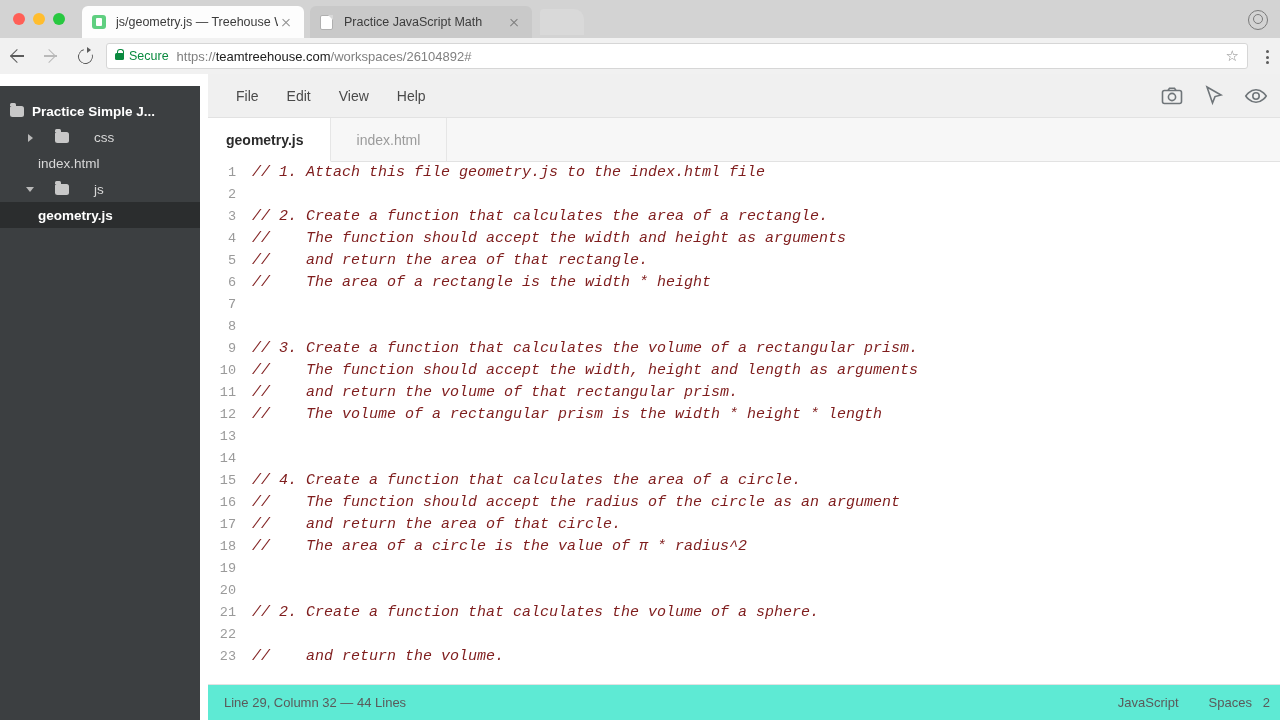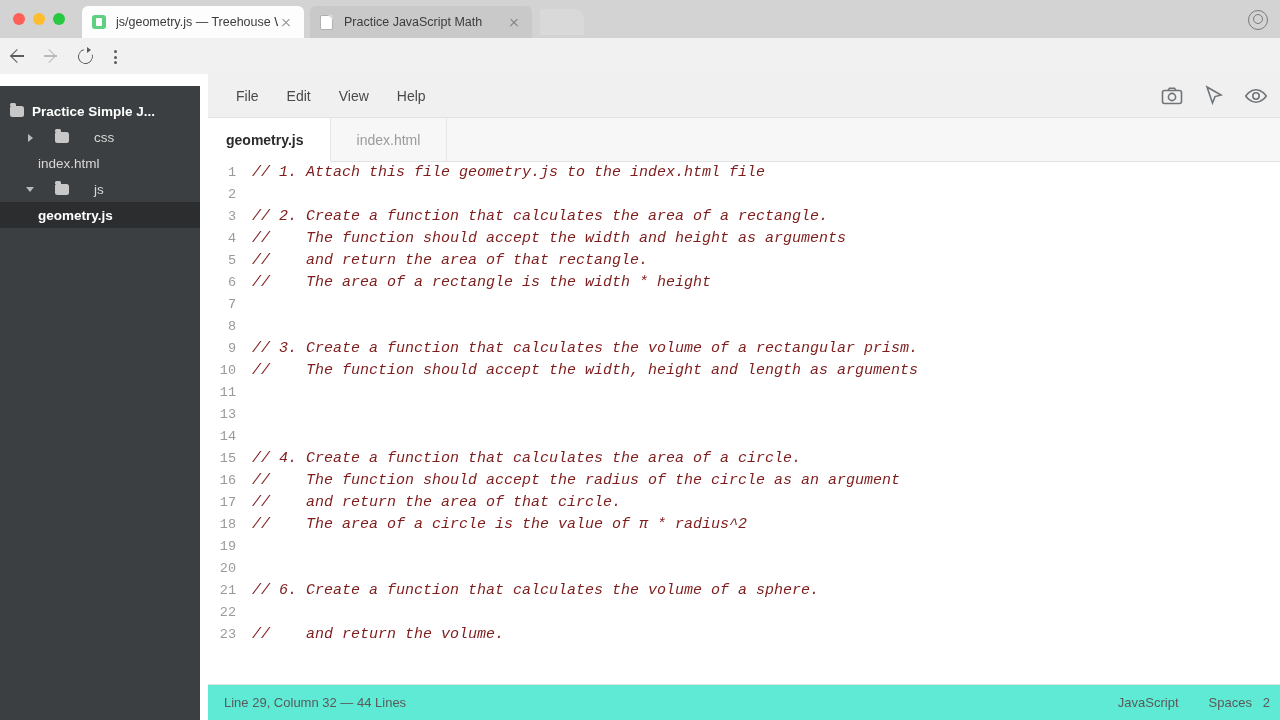--- a/index.html
+++ b/index.html
@@ -290,20 +290,26 @@
     </div>
 
     <div class="newtab"></div>
     <div class="profile-icon"></div>
   </div>
 
   <div class="toolbar">
     <div class="navbtn arrow-left"></div>
     <div class="navbtn arrow-right"></div>
     <div class="navbtn reload"></div>
+    <div class="omnibox">
+      <span class="lock"></span>
+      <span class="secure-label">Secure</span>
+      <span class="url"><span>https://</span><b>teamtreehouse.com</b><span>/workspaces/26104892#</span></span>
+      <span class="star">☆</span>
+    </div>
     <div class="menu-dots">
       <span></span>
         <span></span>
         <span></span>
     </div>
   </div>
 </div>
 
 <div class="workspace">
 
@@ -407,20 +413,25 @@
           <div class="code-line">
             <div class="gutter">9</div>
             <div class="code-text">// 3. Create a function that calculates the volume of a rectangular prism.</div>
           </div>
           <div class="code-line">
             <div class="gutter">10</div>
             <div class="code-text">//    The function should accept the width, height and length as arguments</div>
           </div>
           <div class="code-line">
             <div class="gutter">11</div>
+            <div class="code-text">//    and return the volume of that rectangular prism.</div>
+          </div>
+          <div class="code-line">
+            <div class="gutter">12</div>
+            <div class="code-text">//    The volume of a rectangular prism is the width * height * length</div>
           </div>
           <div class="code-line">
             <div class="gutter">13</div>
             <div class="code-text"></div>
           </div>
           <div class="code-line">
             <div class="gutter">14</div>
             <div class="code-text"></div>
           </div>
           <div class="code-line">
@@ -442,21 +453,21 @@
           <div class="code-line">
             <div class="gutter">19</div>
             <div class="code-text"></div>
           </div>
           <div class="code-line">
             <div class="gutter">20</div>
             <div class="code-text"></div>
           </div>
           <div class="code-line">
             <div class="gutter">21</div>
-            <div class="code-text">// 6. Create a function that calculates the volume of a sphere.</div>
+            <div class="code-text">// 2. Create a function that calculates the volume of a sphere.</div>
           </div>
           <div class="code-line">
             <div class="gutter">22</div>
           </div>
           <div class="code-line">
             <div class="gutter">23</div>
             <div class="code-text">//    and return the volume.</div>
           </div>
         </div>
     </div>

